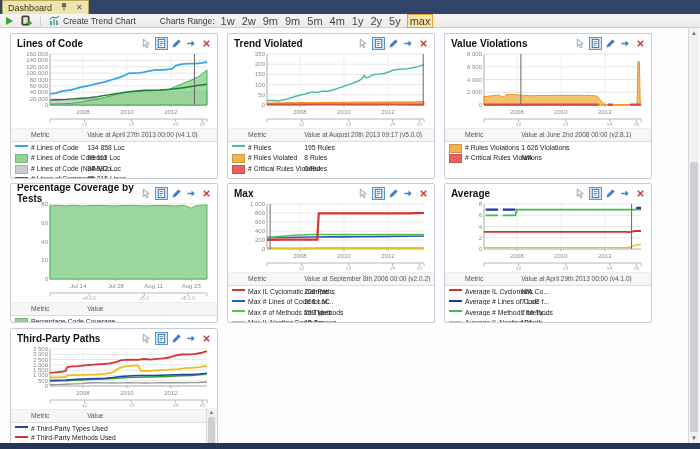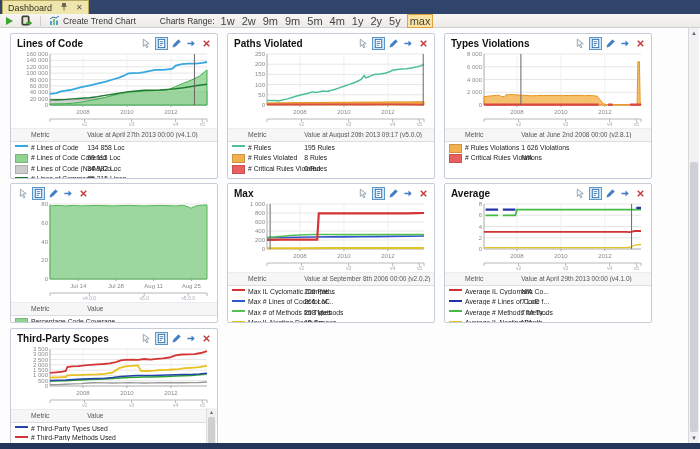--- a/index.html
+++ b/index.html
@@ -213,21 +213,21 @@
           </div>
           <div class="t-row">
             <span class="sw sw-line" style="background: rgb(30, 122, 46);"></span>
             <span class="t-metric"># Lines of Comments</span>
             <span class="t-val">65 215 Lines</span>
           </div>
         </div>
       </div>
     <div class="panel" id="p-rv">
         <div class="p-head">
-          <span class="p-title">Paths Violated</span>
+          <span class="p-title">Trend Violated</span>
           <span class="p-icons">
             <span class="pic">
               <svg width="11" height="11" viewBox="0 0 12 12">
                 <path d="M2.5 1.2 L9 6.2 L5.8 6.6 L7.6 10 L6.2 10.7 L4.5 7.3 L2.5 9.3 Z" fill="#f4f6f8" stroke="#8a97a5" stroke-width="0.9"></path>
               </svg>
             </span>
             <span class="pic sel">
               <svg width="11" height="11" viewBox="0 0 12 12">
                 <rect x="2.5" y="1.5" width="7" height="9" fill="#fff" stroke="#2f6fad"></rect>
                 <path d="M4 4h4M4 6h4M4 8h2.5" stroke="#2f6fad" stroke-width="0.9" fill="none"></path>
@@ -307,21 +307,21 @@
           </div>
           <div class="t-row">
             <span class="sw sw-area" style="background: rgb(232, 96, 96); border: 1px solid rgba(0, 0, 0, 0.15);"></span>
             <span class="t-metric"># Critical Rules Violated</span>
             <span class="t-val">0 Rules</span>
           </div>
         </div>
       </div>
     <div class="panel" id="p-rvs">
         <div class="p-head">
-          <span class="p-title">Types Violations</span>
+          <span class="p-title">Value Violations</span>
           <span class="p-icons">
             <span class="pic">
               <svg width="11" height="11" viewBox="0 0 12 12">
                 <path d="M2.5 1.2 L9 6.2 L5.8 6.6 L7.6 10 L6.2 10.7 L4.5 7.3 L2.5 9.3 Z" fill="#f4f6f8" stroke="#8a97a5" stroke-width="0.9"></path>
               </svg>
             </span>
             <span class="pic sel">
               <svg width="11" height="11" viewBox="0 0 12 12">
                 <rect x="2.5" y="1.5" width="7" height="9" fill="#fff" stroke="#2f6fad"></rect>
                 <path d="M4 4h4M4 6h4M4 8h2.5" stroke="#2f6fad" stroke-width="0.9" fill="none"></path>
@@ -395,20 +395,21 @@
           </div>
           <div class="t-row">
             <span class="sw sw-area" style="background: rgb(232, 96, 96); border: 1px solid rgba(0, 0, 0, 0.15);"></span>
             <span class="t-metric"># Critical Rules Violations</span>
             <span class="t-val">N/A</span>
           </div>
         </div>
       </div>
     <div class="panel" id="p-cov">
         <div class="p-head">
+          <span class="p-title">Percentage Coverage by Tests</span>
           <span class="p-icons">
             <span class="pic">
               <svg width="11" height="11" viewBox="0 0 12 12">
                 <path d="M2.5 1.2 L9 6.2 L5.8 6.6 L7.6 10 L6.2 10.7 L4.5 7.3 L2.5 9.3 Z" fill="#f4f6f8" stroke="#8a97a5" stroke-width="0.9"></path>
               </svg>
             </span>
             <span class="pic sel">
               <svg width="11" height="11" viewBox="0 0 12 12">
                 <rect x="2.5" y="1.5" width="7" height="9" fill="#fff" stroke="#2f6fad"></rect>
                 <path d="M4 4h4M4 6h4M4 8h2.5" stroke="#2f6fad" stroke-width="0.9" fill="none"></path>
@@ -675,21 +676,21 @@
           </div>
           <div class="t-row">
             <span class="sw sw-line" style="background: rgb(226, 196, 40);"></span>
             <span class="t-metric">Average IL Nesting Depth ...</span>
             <span class="t-val">N/A</span>
           </div>
         </div>
       </div>
     <div class="panel" id="p-tp">
         <div class="p-head">
-          <span class="p-title">Third-Party Scopes</span>
+          <span class="p-title">Third-Party Paths</span>
           <span class="p-icons">
             <span class="pic">
               <svg width="11" height="11" viewBox="0 0 12 12">
                 <path d="M2.5 1.2 L9 6.2 L5.8 6.6 L7.6 10 L6.2 10.7 L4.5 7.3 L2.5 9.3 Z" fill="#f4f6f8" stroke="#8a97a5" stroke-width="0.9"></path>
               </svg>
             </span>
             <span class="pic sel">
               <svg width="11" height="11" viewBox="0 0 12 12">
                 <rect x="2.5" y="1.5" width="7" height="9" fill="#fff" stroke="#2f6fad"></rect>
                 <path d="M4 4h4M4 6h4M4 8h2.5" stroke="#2f6fad" stroke-width="0.9" fill="none"></path>

